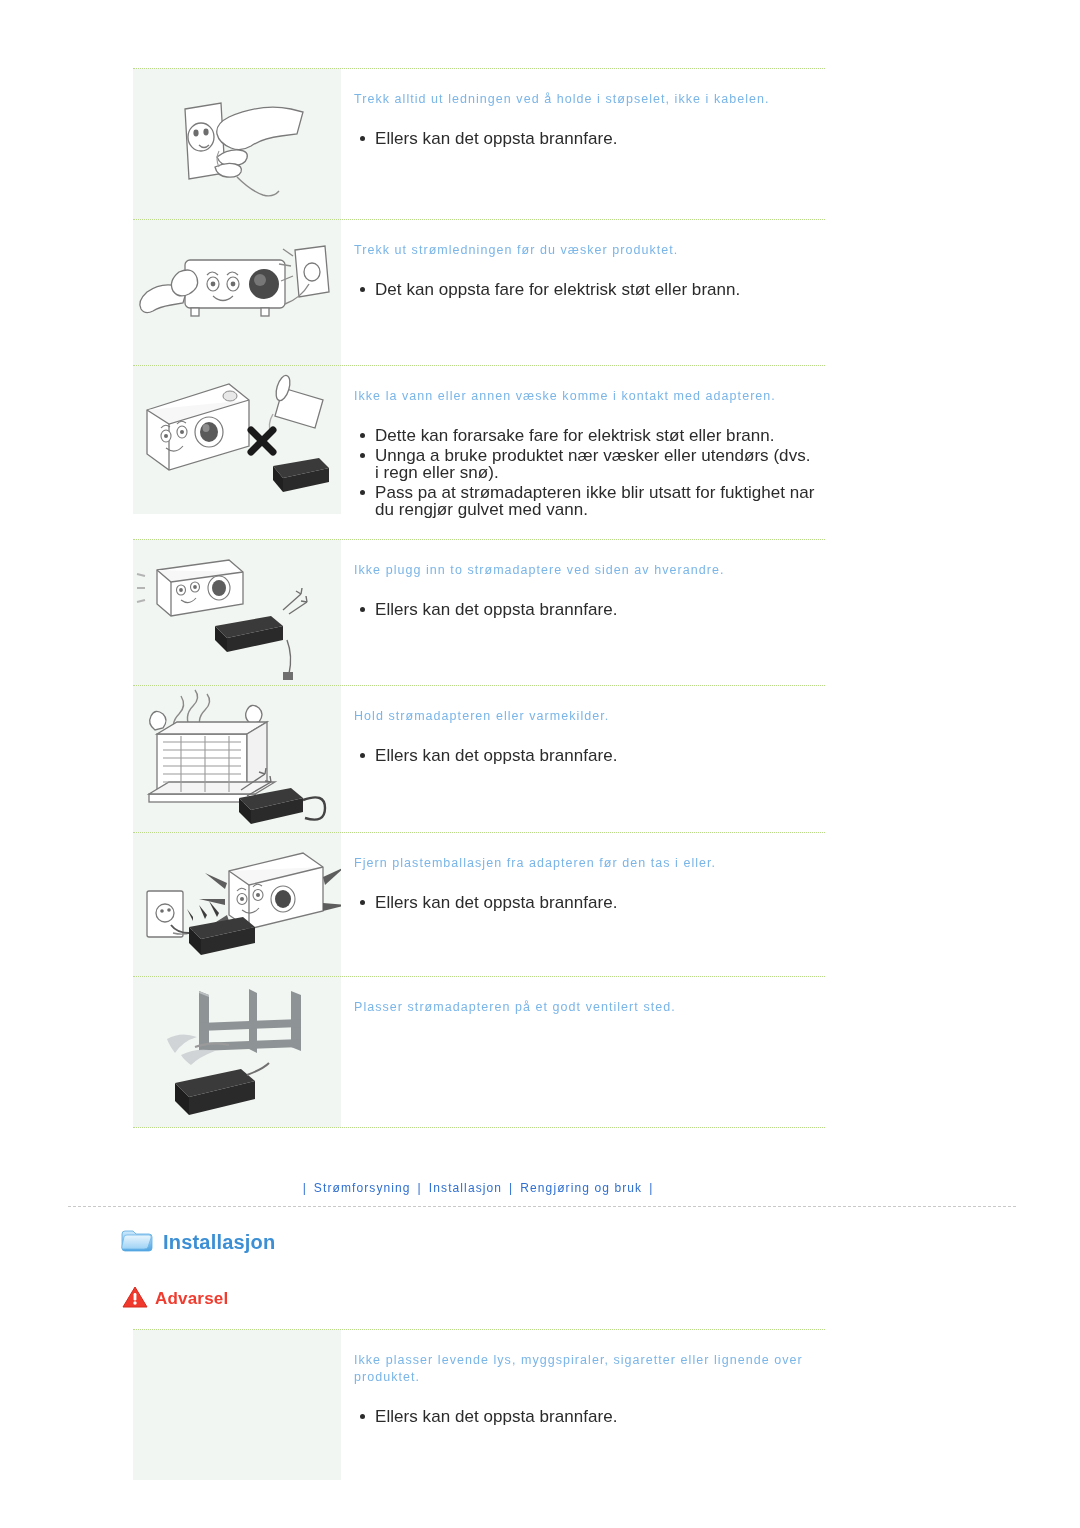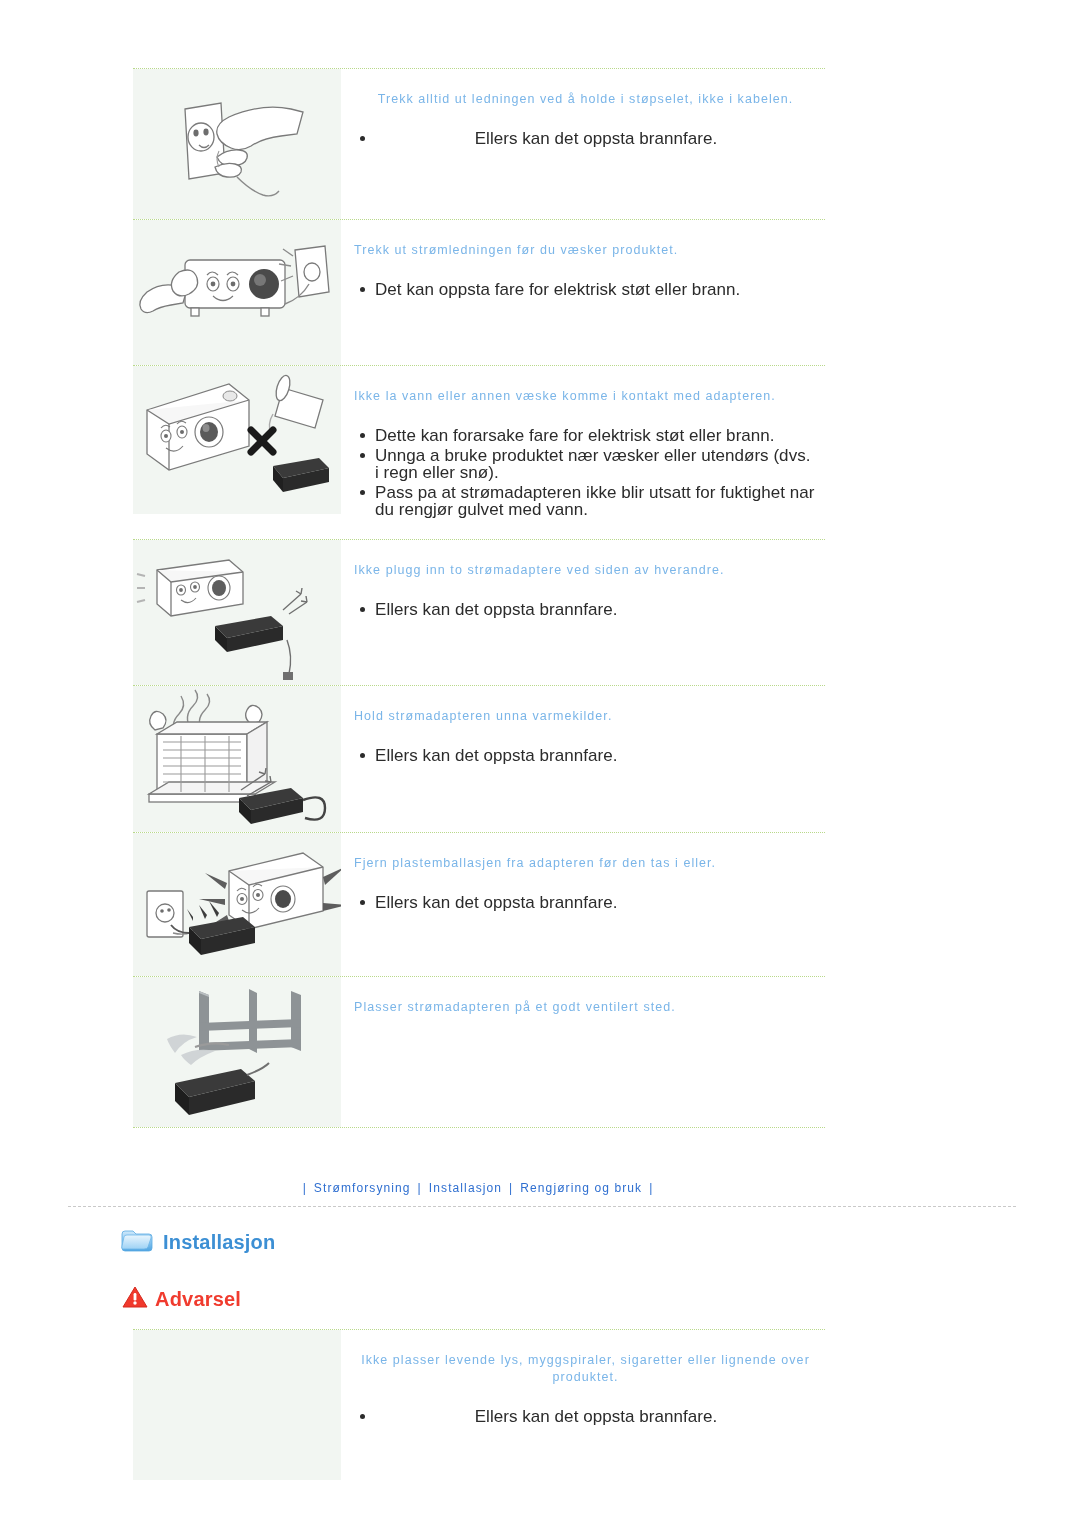--- a/index.html
+++ b/index.html
@@ -27,21 +27,21 @@
     position: absolute;
     left: 133px;
     top: 68px;
     width: 692px;
   }
   .srow {
     display: flex;
     border-top: 1px dotted #b9d98b;
     box-sizing: border-box;
   }
-  .srow.first { border-top: 1px dotted #b9d98b; text-align: center; }
+  .srow.first { border-top: 1px dotted #b9d98b; }
   .srow.last  { border-bottom: 1px dotted #b9d98b; }
 
   .illus-cell {
     width: 208px;
     flex: 0 0 208px;
     background: #f2f6f2;
     position: relative;
     box-sizing: border-box;
   }
   .text-cell {
@@ -131,21 +131,21 @@
 
   .warn-bar {
     position: absolute;
     left: 122px;
     top: 1285px;
     display: flex;
     align-items: center;
     gap: 7px;
   }
   .warn-bar .label {
-    font-size: 20px;
+    font-size: 17px;
     font-weight: bold;
     color: #f03b2e;
     letter-spacing: 0.2px;
   }
 
   
   .bottom-table {
     position: absolute;
     left: 133px;
     top: 1329px;
@@ -376,21 +376,21 @@
             <g>
               <path d="M106 112 L158 102 L170 112 L118 124 Z" fill="#3a3a3a"></path>
               <path d="M106 112 L118 124 L118 138 L106 126 Z" fill="#202020"></path>
               <path d="M118 124 L170 112 L170 126 L118 138 Z" fill="#2a2a2a"></path>
             </g>
             <path d="M170 114 q22 -8 22 8 q0 16 -20 10" fill="none" stroke="#444" stroke-width="2.4"></path>
           </svg>
         </div>
       </div>
       <div class="text-cell">
-        <div class="s-head">Hold strømadapteren unna varmekilder.</div>
+        <div class="s-head">Hold strømadapteren eller varmekilder.</div>
         <ul class="s-list">
           <li>Ellers kan det oppsta brannfare.</li>
         </ul>
       </div>
     </div>
 
     <div class="srow">
       <div class="illus-cell" style="height:143px">
         <div class="ill">
           <svg viewBox="0 0 208 143">

